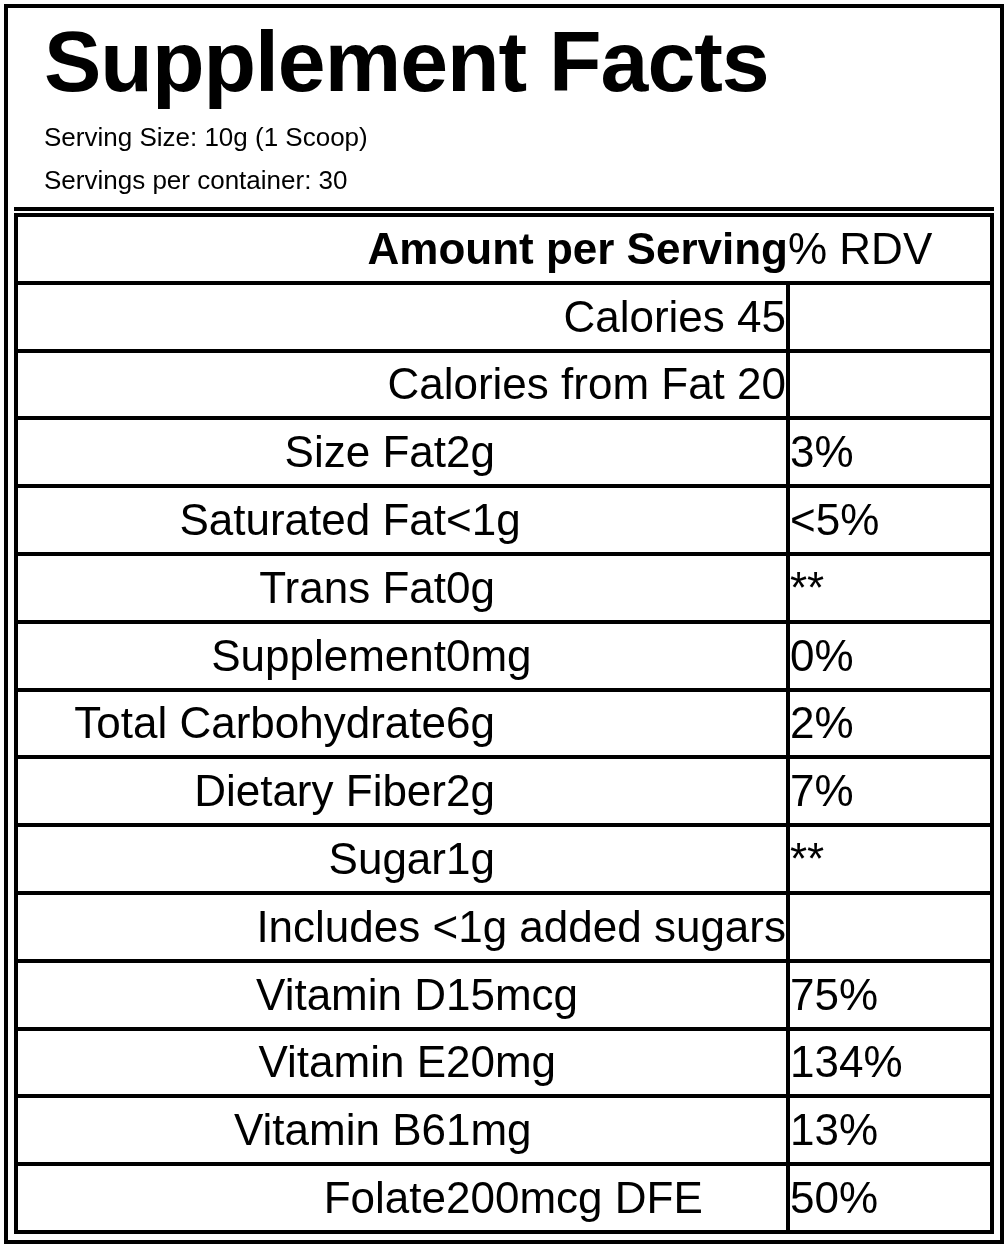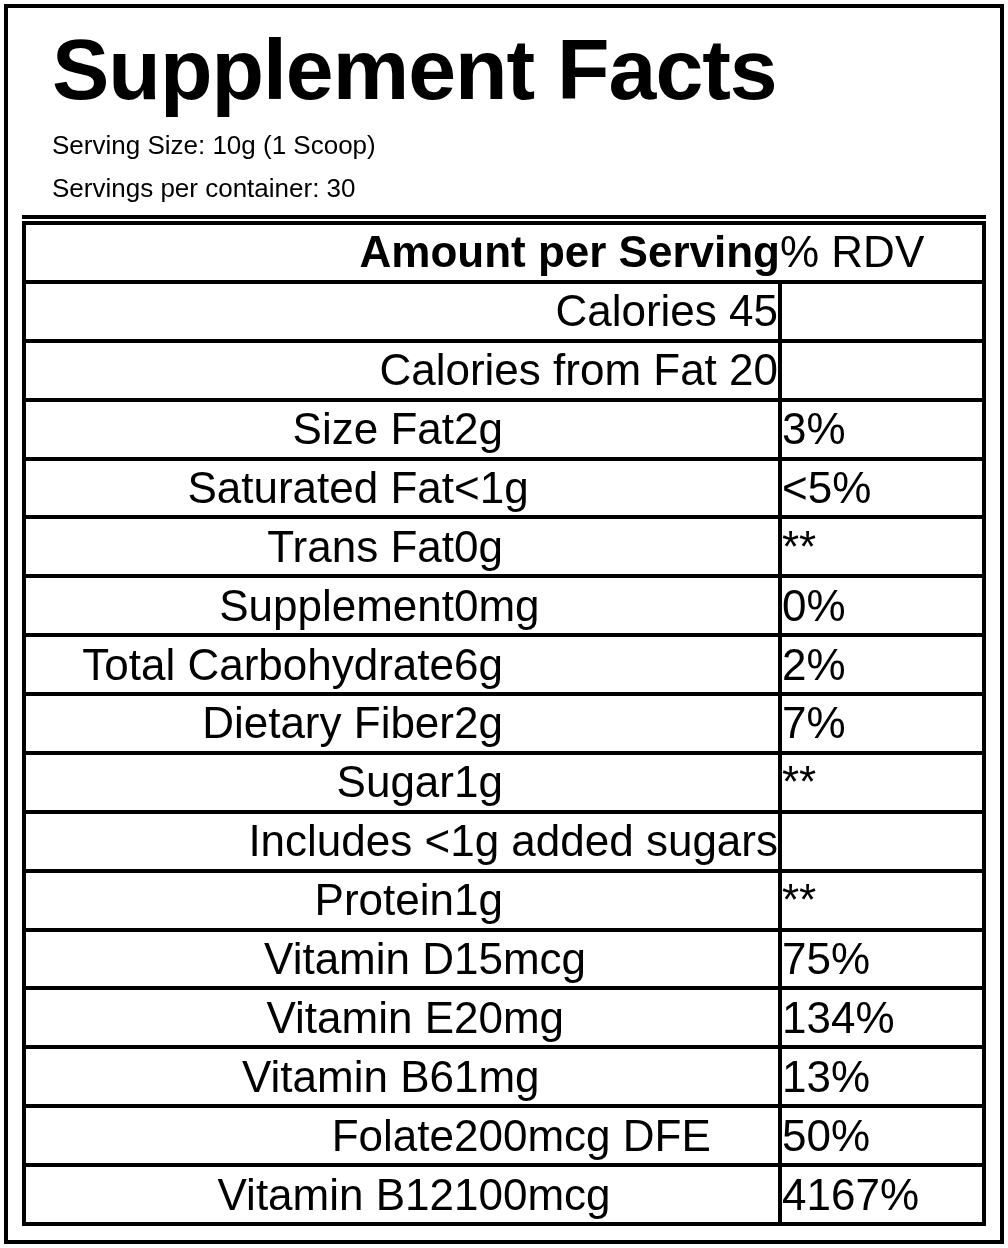--- a/index.html
+++ b/index.html
@@ -11,21 +11,21 @@
     overflow: hidden;
     font-family: "Liberation Sans", sans-serif;
     color: #000000;
   }
   .label-wrapper {
     box-sizing: border-box;
     margin: 4px;
     width: 1000px;
     height: 1240px;
     border: 4px solid #000000;
-    padding: 14px;
+    padding: 6px;
     display: flex;
     flex-direction: column;
     background: #ffffff;
   }
   .label-header {
     flex: 0 0 auto;
     border-bottom: 4px solid #000000;
     padding: 4px 10px 14px 30px;
     margin-bottom: 2px;
   }
@@ -139,44 +139,34 @@
         <tr>
           <td class="name indent-1">Sugar</td>
           <td class="amt">1g</td>
           <td class="rdv">**</td>
         </tr>
         <tr>
           <td class="name indent-2" colspan="2">Includes &lt;1g added sugars</td>
           <td class="rdv"></td>
         </tr>
         <tr>
-          <td class="name indent-0">Protein</td>
-          <td class="amt">1g</td>
-          <td class="rdv">**</td>
-        </tr>
-        <tr>
           <td class="name indent-0">Vitamin D</td>
           <td class="amt">15mcg</td>
           <td class="rdv">75%</td>
         </tr>
         <tr>
           <td class="name indent-0">Vitamin E</td>
           <td class="amt">20mg</td>
           <td class="rdv">134%</td>
         </tr>
         <tr>
           <td class="name indent-0">Vitamin B6</td>
           <td class="amt">1mg</td>
           <td class="rdv">13%</td>
         </tr>
         <tr>
           <td class="name indent-0">Folate</td>
           <td class="amt">200mcg DFE</td>
           <td class="rdv">50%</td>
         </tr>
-        <tr>
-          <td class="name indent-0">Vitamin B12</td>
-          <td class="amt">100mcg</td>
-          <td class="rdv">4167%</td>
-        </tr>
       </tbody>
   </table>
 </div>
 
 </body></html>

